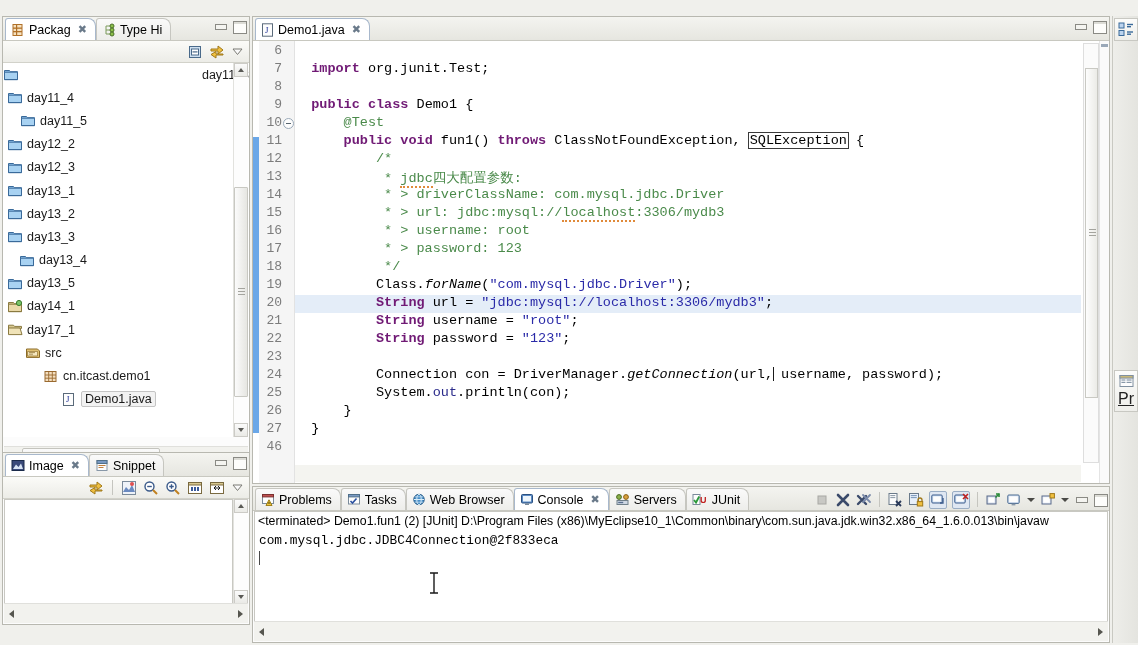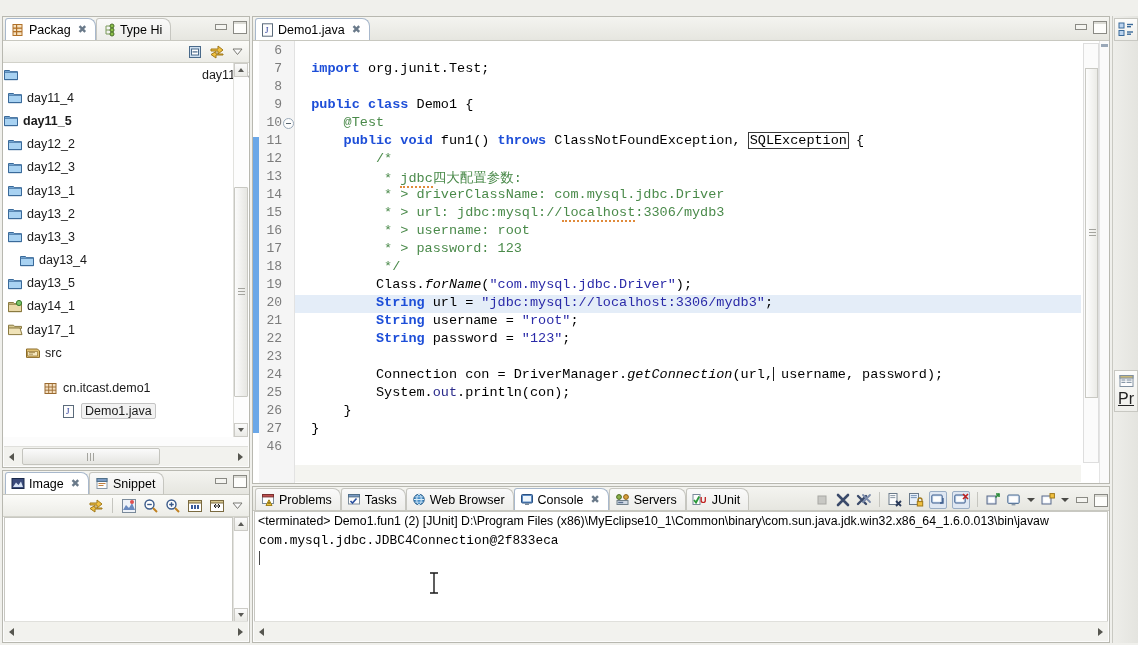--- a/index.html
+++ b/index.html
@@ -139,21 +139,21 @@
     position: absolute; top: 0; height: 17px;
     background: linear-gradient(to bottom,#fbfbfb,#e4e4e0);
     border: 1px solid #c4c4be; border-radius: 2px;
   }
   .hthumb .grip {
     position: absolute; top: 4px; left: 50%; margin-left: -4px; width: 9px; height: 8px;
     background: repeating-linear-gradient(to right,#a4a49e 0 1px,transparent 1px 3px);
   }
 
   
-  #imgview { left: 2px; top: 470px; width: 248px; height: 173px; }
+  #imgview { left: 2px; top: 452px; width: 248px; height: 173px; }
   #imgview .canvasarea {
     position: absolute; left: 1px; right: 16px; top: 46px; bottom: 20px; background:#fff;
     border: 1px solid #c8c8c2;
   }
 
   
   #editorview { left: 252px; top: 16px; width: 858px; height: 468px; }
   .edbody { position: absolute; left: 0; right: 0; top: 24px; bottom: 0; background: #ffffff; }
   .changebar {
     position: absolute; left: 0; top: 0; width: 6px; bottom: 0; background: #fff;
@@ -179,21 +179,21 @@
   }
   .foldmark::after {
     content:""; position:absolute; left:2px; top:4px; width:5px; height:1px; background:#56646f;
   }
   .cline {
     position: absolute; left: 0; right: 0; height: 18px;
     font-family: "Liberation Mono", monospace; font-size: 13.5px;
     white-space: pre; color: #000;
   }
   .cline.hl { background: #e4edf8; }
-  .kw { color: #1d4ed8; font-weight: bold; }
+  .kw { color: #701a75; font-weight: bold; }
   .cmt { color: #4a8a4a; }
   .str { color: #2a2aa8; }
   .ital { font-style: italic; margin-top: 28px; }
   .fld { color: #2a2a8a; }
   .box-annot {
     border: 1px solid #3a3a3a; padding: 0 1px; margin: 0 -1px;
   }
   .squig {
     border-bottom: 2px dotted #e08a3a;
   }
@@ -332,21 +332,21 @@
               </svg></span>
             <span class="tlabel">day11_3</span>
           </div>
           <div class="trow" style="padding-left: 4px;">
             <span class="ico"><svg width="16" height="15" viewBox="0 0 16 15">
                 <path d="M1.5 3.5 h5 l1 1.2 h7 v8 h-13 z" fill="#8ec0ea" stroke="#3a6a9a"></path>
                 <path d="M1.5 5.2 h13 v7.3 h-13 z" fill="#a8d2f2" stroke="#3a6a9a"></path>
               </svg></span>
             <span class="tlabel">day11_4</span>
           </div>
-          <div class="trow" style="padding-left: 0; font-weight: bold;">
+          <div class="trow" style="padding-left: 17px;">
             <span class="ico"><svg width="16" height="15" viewBox="0 0 16 15">
                 <path d="M1.5 3.5 h5 l1 1.2 h7 v8 h-13 z" fill="#8ec0ea" stroke="#3a6a9a"></path>
                 <path d="M1.5 5.2 h13 v7.3 h-13 z" fill="#a8d2f2" stroke="#3a6a9a"></path>
               </svg></span>
             <span class="tlabel">day11_5</span>
           </div>
           <div class="trow" style="padding-left: 4px;">
             <span class="ico"><svg width="16" height="15" viewBox="0 0 16 15">
                 <path d="M1.5 3.5 h5 l1 1.2 h7 v8 h-13 z" fill="#8ec0ea" stroke="#3a6a9a"></path>
                 <path d="M1.5 5.2 h13 v7.3 h-13 z" fill="#a8d2f2" stroke="#3a6a9a"></path>
@@ -411,21 +411,21 @@
             <span class="tlabel">day17_1</span>
           </div>
           <div class="trow" style="padding-left: 22px;">
             <span class="ico"><svg width="16" height="15" viewBox="0 0 16 15">
                 <path d="M1.5 4 h11 l2 2 v6.4 h-13 z" fill="#e8c878" stroke="#8a6a28"></path>
                 <path d="M2.6 6.4 h10 v4.6 h-10 z" fill="#f6e8c0" stroke="#8a6a28" stroke-width="0.7"></path>
                 <path d="M4 7.6 h6 M4 9.2 h4" stroke="#8a6a28" stroke-width="0.7"></path>
               </svg></span>
             <span class="tlabel">src</span>
           </div>
-          <div class="trow" style="padding-left: 40px; margin-top: 12px;">
+          <div class="trow" style="padding-left: 40px;">
             <span class="ico"><svg width="16" height="15" viewBox="0 0 16 15">
                 <rect x="2" y="2.5" width="11" height="10" fill="#f4dfc0" stroke="#9a6a30"></rect>
                 <path d="M2 6 h11 M2 9.2 h11 M5.7 2.5 v10 M9.3 2.5 v10" stroke="#9a6a30" stroke-width="0.9"></path>
               </svg></span>
             <span class="tlabel">cn.itcast.demo1</span>
           </div>
           <div class="trow sel" style="padding-left: 58px;">
             <span class="ico"><svg width="16" height="15" viewBox="0 0 16 15">
                 <rect x="2.5" y="1.5" width="10" height="12" fill="#fdfdfd" stroke="#5a6a7a"></rect>
                 <text x="5" y="10.4" font-family="Liberation Serif, serif" font-size="9" fill="#2a3a9a">J</text>

